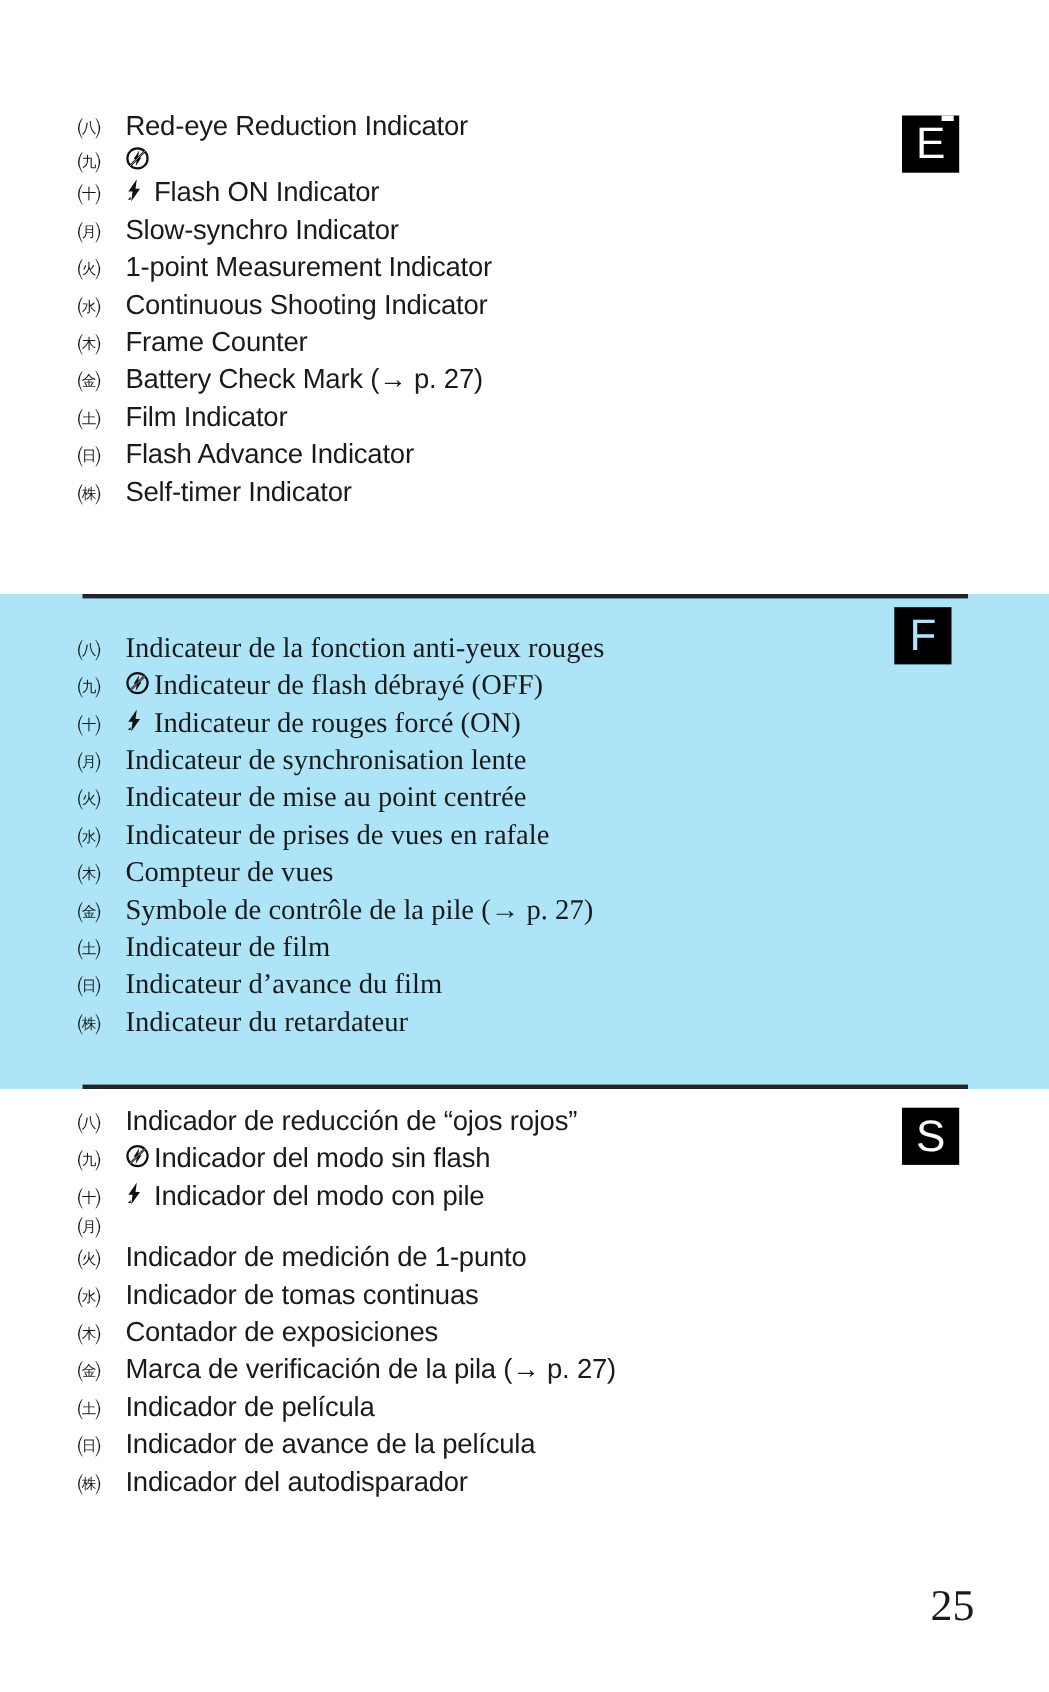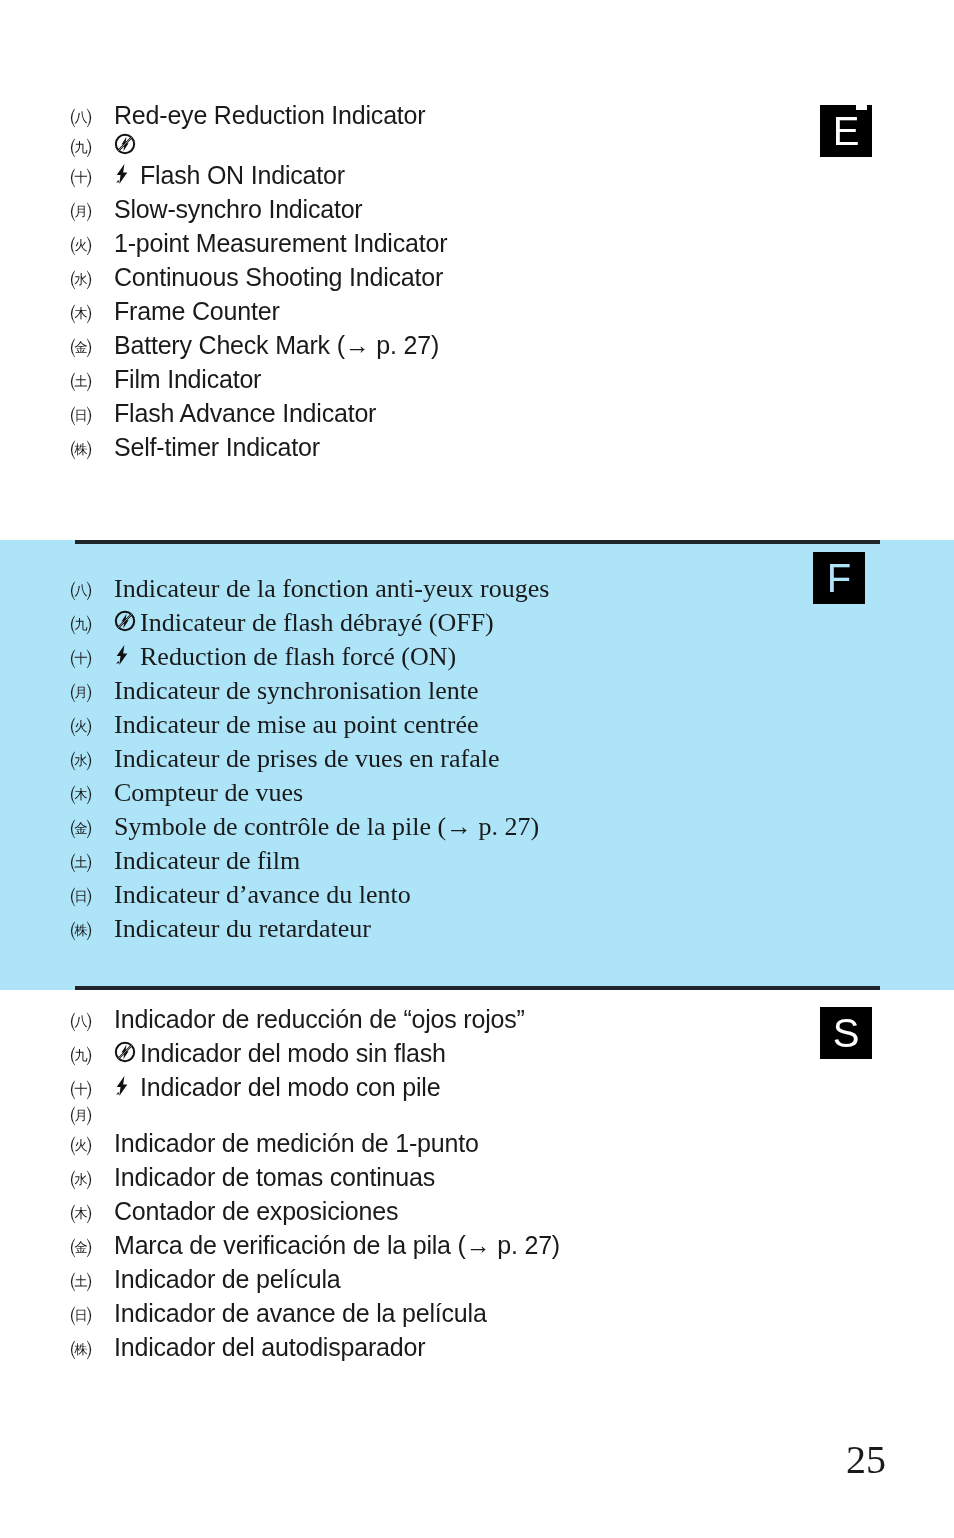--- a/index.html
+++ b/index.html
@@ -244,21 +244,21 @@
         <span class="label">Indicateur de flash débrayé (OFF)</span>
       </li>
       <li class="item">
         <span class="num">㈩</span>
         <span class="glyph">
           <svg width="16" height="22" viewBox="0 0 14 24" aria-hidden="true">
             <path d="M9.6 1 L1.2 13.2 L5.4 13.2 L4.0 23 L12.8 10.4 L8.3 10.4 Z" fill="#111"></path>
             <path d="M3.2 18.6 L0.6 21.4 L3.9 21.1 Z" fill="#111"></path>
           </svg>
         </span>
-        <span class="label">Reduction de flash forcé (ON)</span>
+        <span class="label">Indicateur de rouges forcé (ON)</span>
       </li>
       <li class="item">
         <span class="num">㈪</span>
         <span class="glyph-spacer"></span>
         <span class="label">Indicateur de synchronisation lente</span>
       </li>
       <li class="item">
         <span class="num">㈫</span>
         <span class="glyph-spacer"></span>
         <span class="label">Indicateur de mise au point centrée</span>
@@ -279,21 +279,21 @@
         <span class="label">Symbole de contrôle de la pile (→ p. 27)</span>
       </li>
       <li class="item">
         <span class="num">㈯</span>
         <span class="glyph-spacer"></span>
         <span class="label">Indicateur de film</span>
       </li>
       <li class="item">
         <span class="num">㈰</span>
         <span class="glyph-spacer"></span>
-        <span class="label">Indicateur d’avance du lento</span>
+        <span class="label">Indicateur d’avance du film</span>
       </li>
       <li class="item">
         <span class="num">㈱</span>
         <span class="glyph-spacer"></span>
         <span class="label">Indicateur du retardateur</span>
       </li>
     </ul>
 </div>
 
 <div class="section es">

